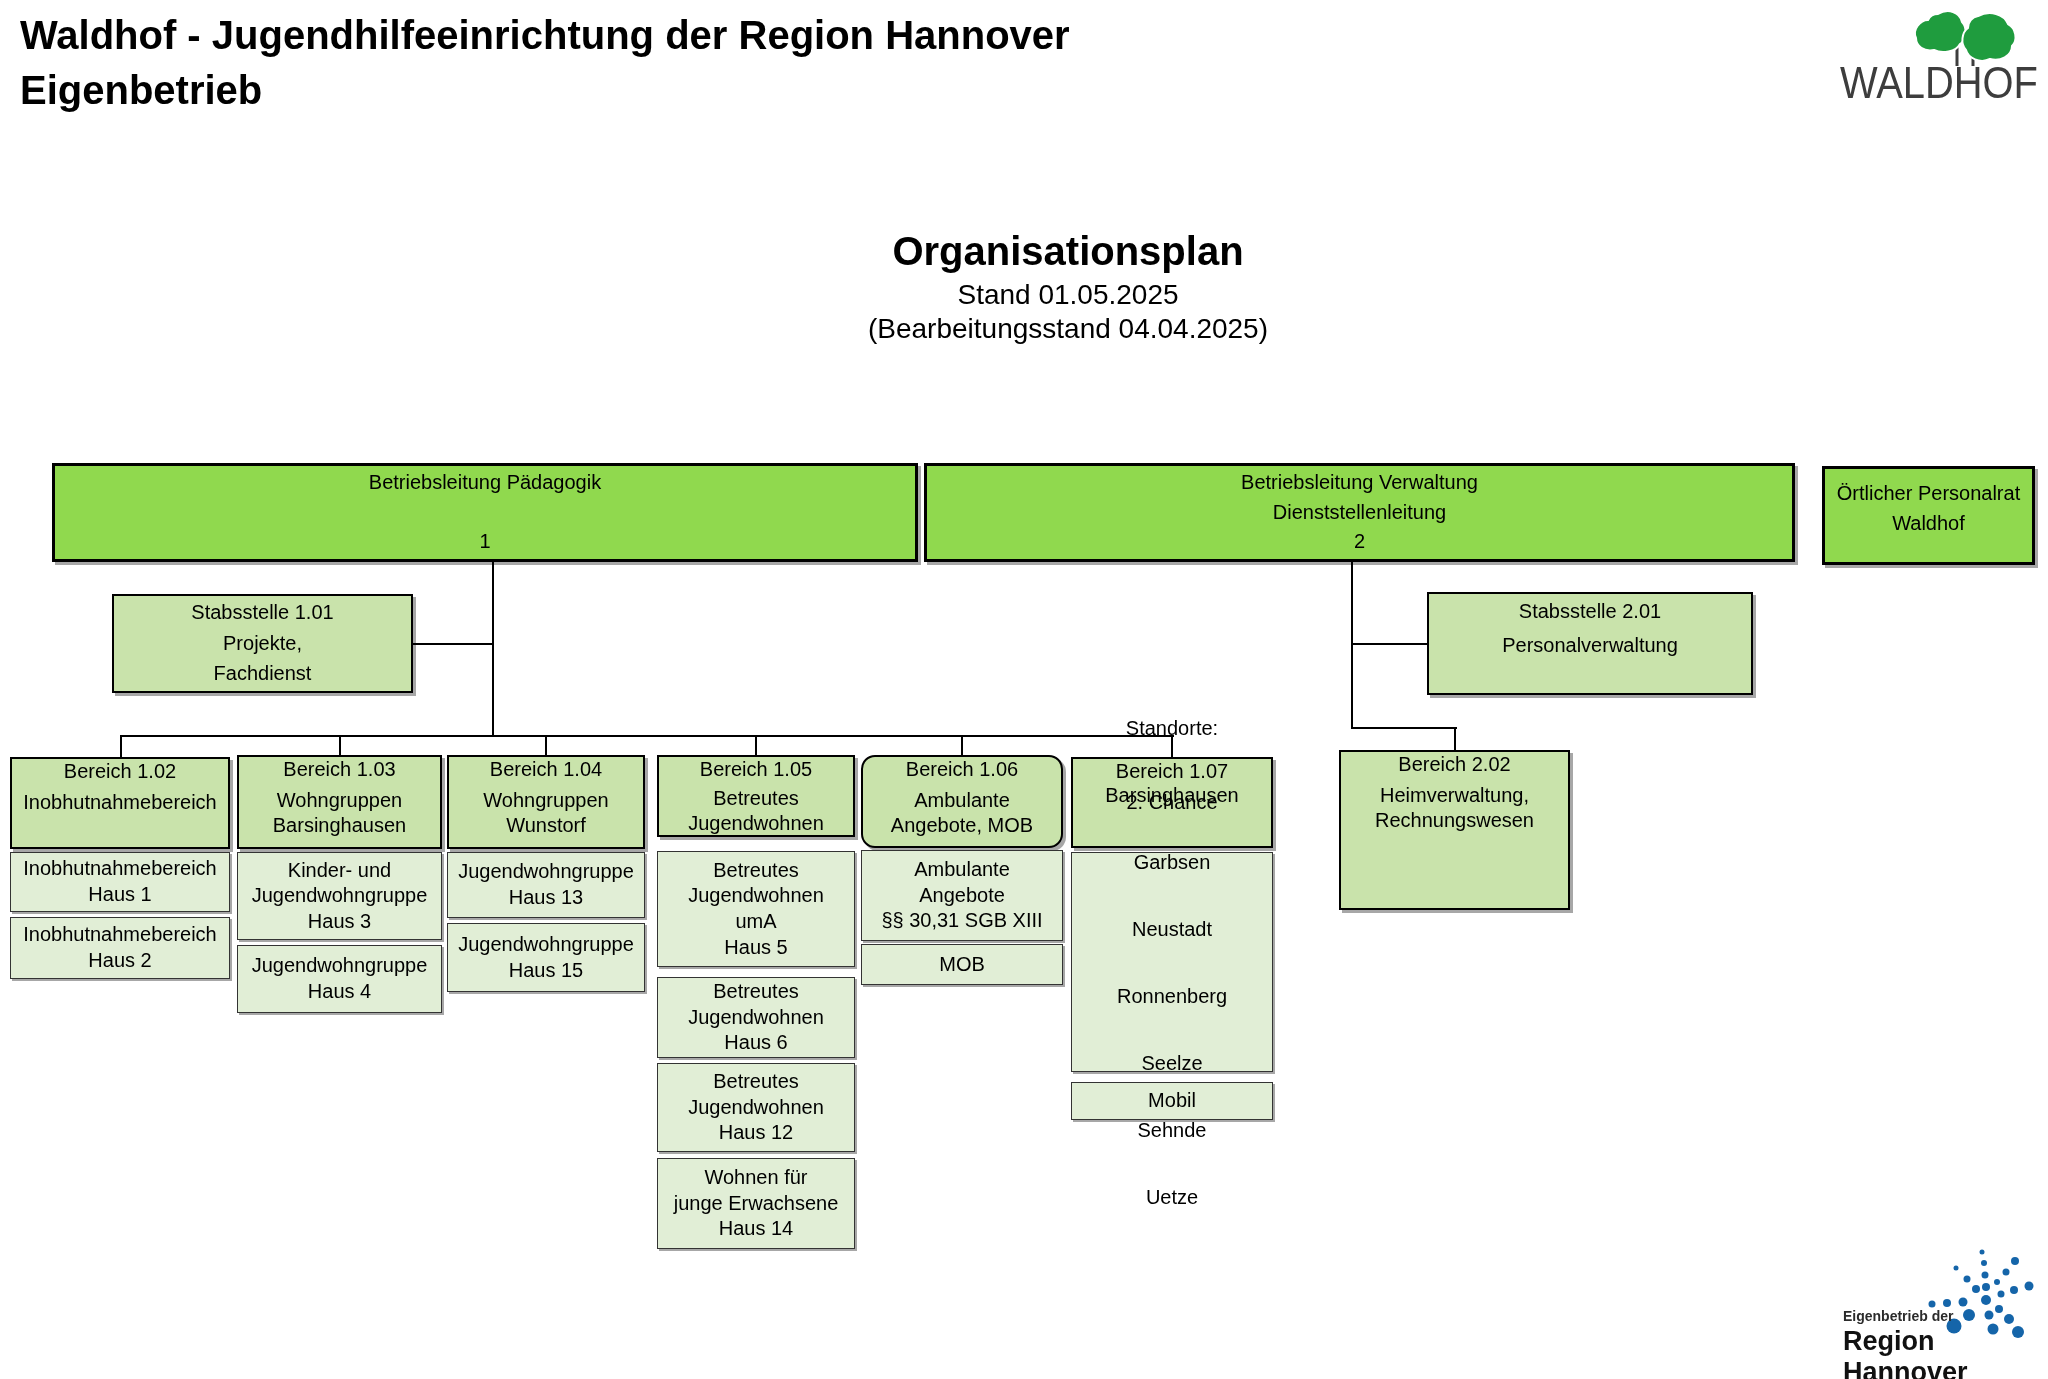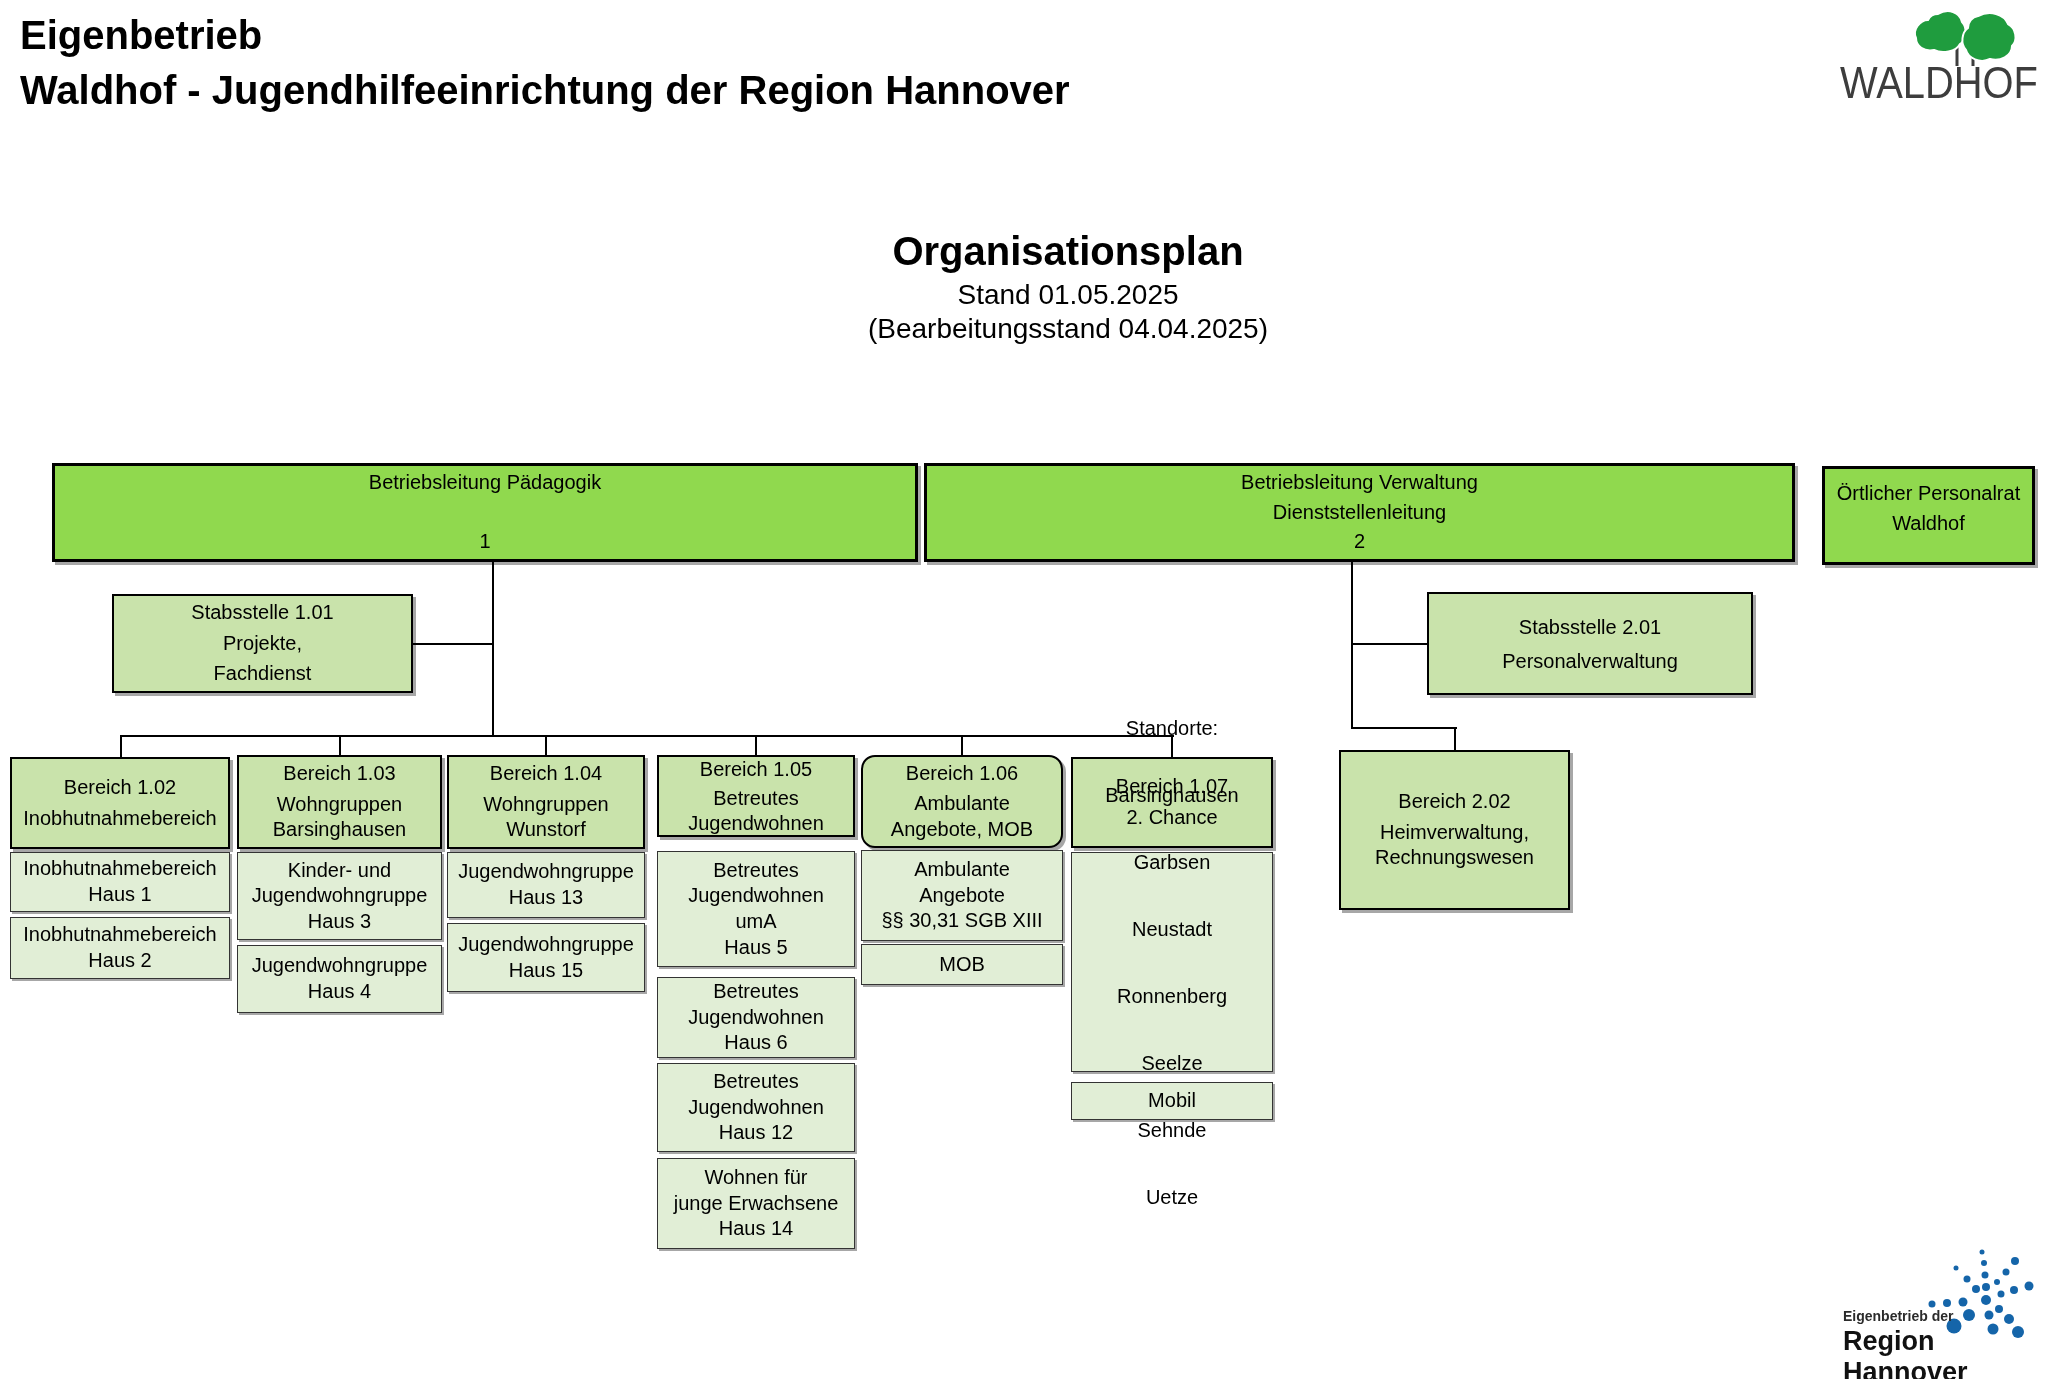--- a/index.html
+++ b/index.html
@@ -21,36 +21,36 @@
   .region-big{position:absolute;left:1843px;top:1326px;font-size:27px;font-weight:bold;color:#111;letter-spacing:0px;}
   
   .box{
     position:absolute;display:flex;flex-direction:column;align-items:center;
     text-align:center;box-sizing:border-box;font-size:20px;
   }
   .ln{white-space:nowrap;min-height:1.15em;line-height:1.28;}
   .lvl-top{background:var(--top,#90d94e);border:3px solid #000;box-shadow:3px 3px 0 rgba(60,60,60,.45);}
   .lvl-mid{background:var(--mid,#c9e3ab);border:2.5px solid #000;box-shadow:3px 3px 0 rgba(60,60,60,.45);}
   .lvl-sub{background:var(--sub,#e1eed6);border:1.5px solid #333;box-shadow:2px 2px 0 rgba(60,60,60,.45);justify-content:center;}
-  .v-center{justify-content:center;}
+  .v-center{}
   .v-around{justify-content:space-between;padding:4px 0;}
   .v-topstart{justify-content:flex-start;padding-top:9px;}
   .v-topstart .ln{line-height:1.5;}
   .lh-loose .ln{line-height:1.7;}
   .gap1 .ln:first-child{margin-bottom:5px;}
   .connector{position:absolute;background:#000;}
 </style>
 </head>
 <body>
 
 <div id="canvas">
 
   <div class="doc-titles">
+    <div>Waldhof - Jugendhilfeeinrichtung der Region Hannover</div>
     <div>Eigenbetrieb</div>
-    <div>Waldhof - Jugendhilfeeinrichtung der Region Hannover</div>
   </div>
 
   <svg class="waldhof-logo" viewBox="0 0 204 106">
     <g>
       <line x1="119" y1="20" x2="119" y2="64" stroke="#3d3d3d" stroke-width="3"></line>
       <line x1="135" y1="20" x2="135" y2="64" stroke="#3d3d3d" stroke-width="3"></line>
       <path fill="#1f9c3e" stroke="#ffffff" stroke-width="2" d="M100,12 C110,6 122,10 124,20 C130,26 128,38 122,42 C118,50 104,52 96,48 C86,50 78,44 78,36 C74,28 82,18 90,18 C92,14 96,12 100,12 Z"></path>
       <path fill="#1f9c3e" stroke="#ffffff" stroke-width="2" d="M140,14 C152,8 166,12 170,22 C178,26 180,38 174,44 C174,54 162,60 152,57 C142,62 130,56 128,48 C122,42 124,30 130,26 C130,20 134,15 140,14 Z"></path>
     </g>
     <text x="2" y="96" font-size="44" textLength="198" lengthAdjust="spacingAndGlyphs" fill="#3d3d3d" font-family="Liberation Sans, DejaVu Sans, sans-serif">WALDHOF</text>

